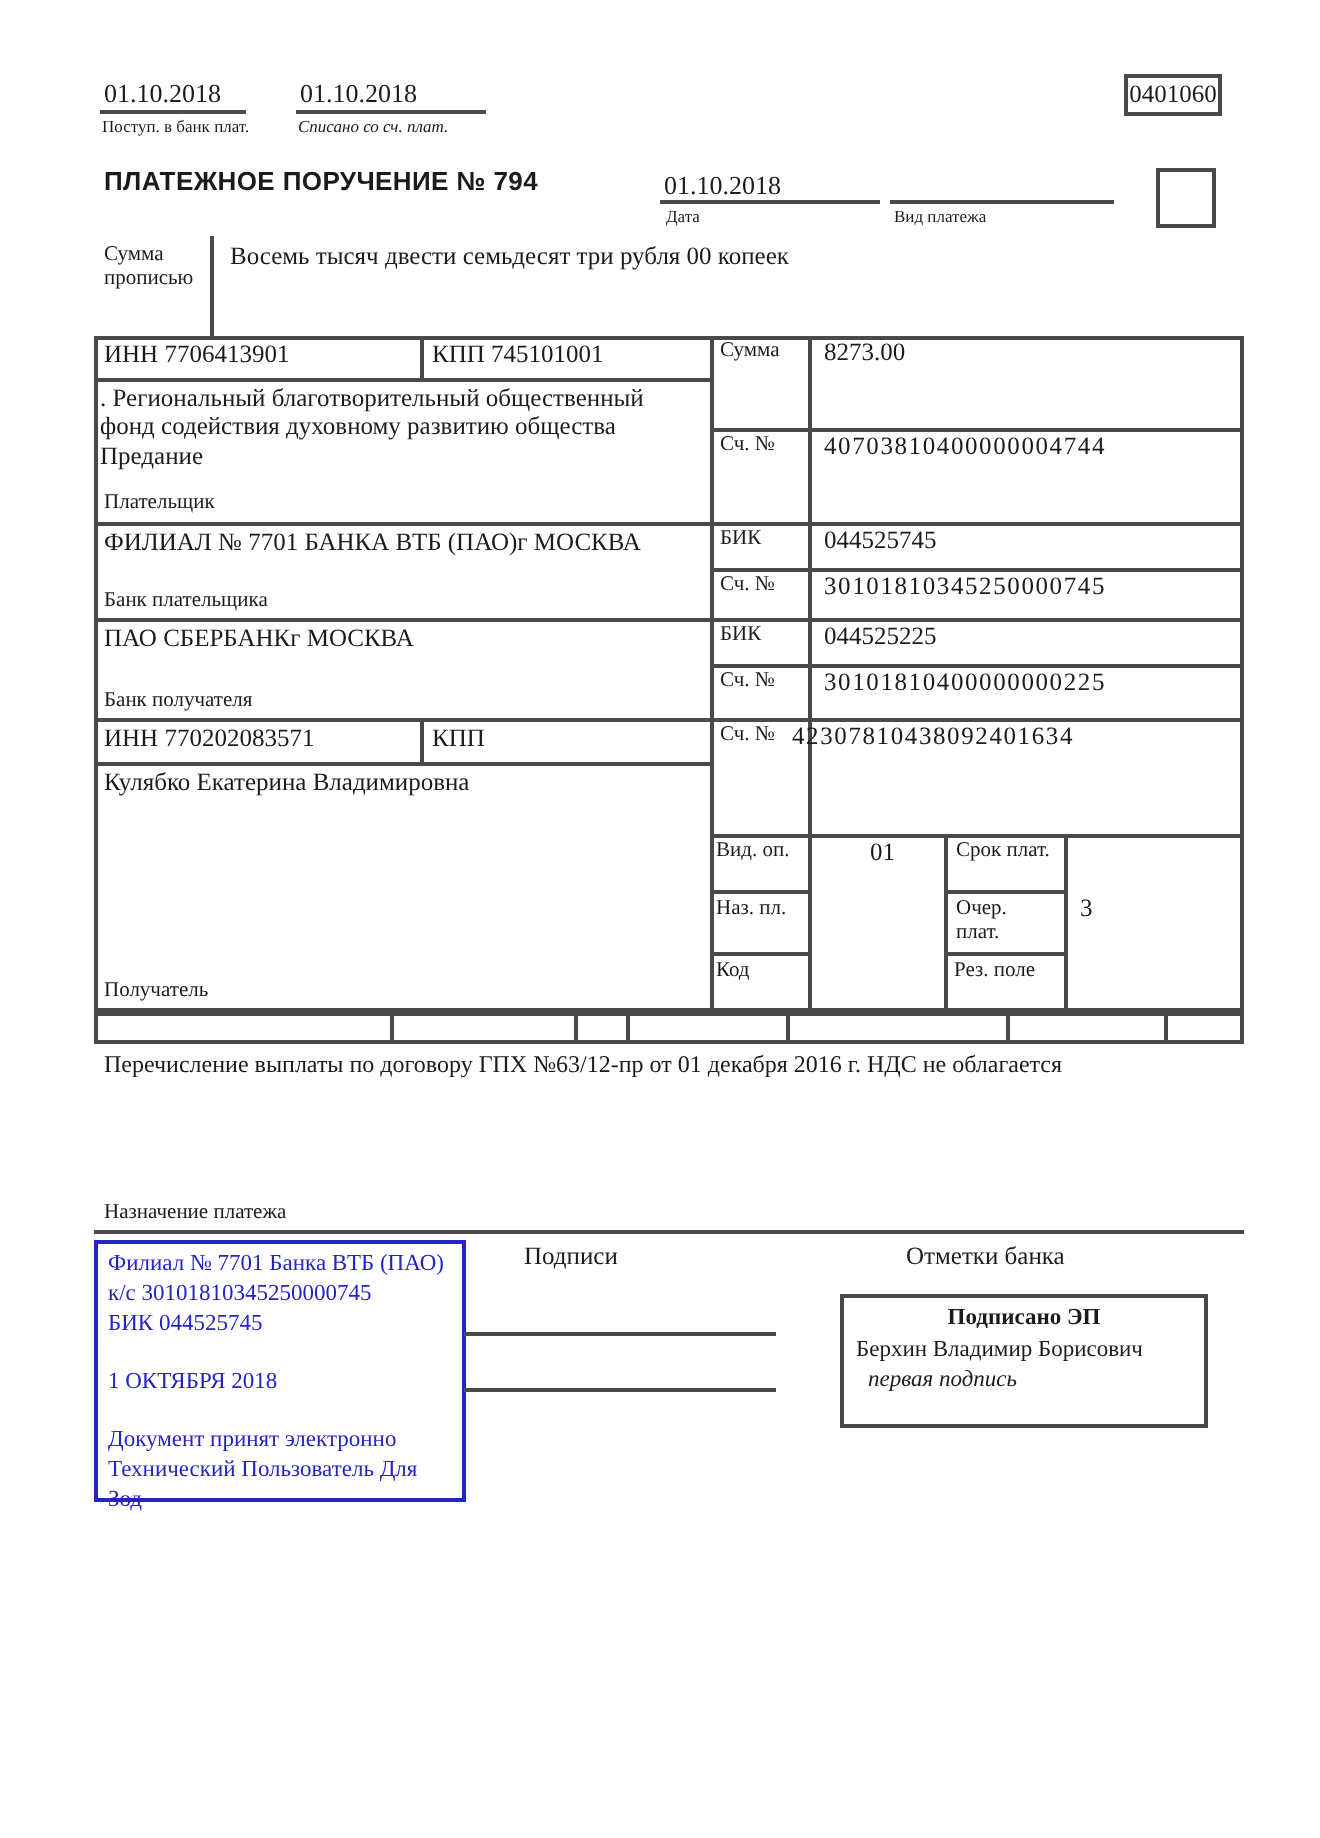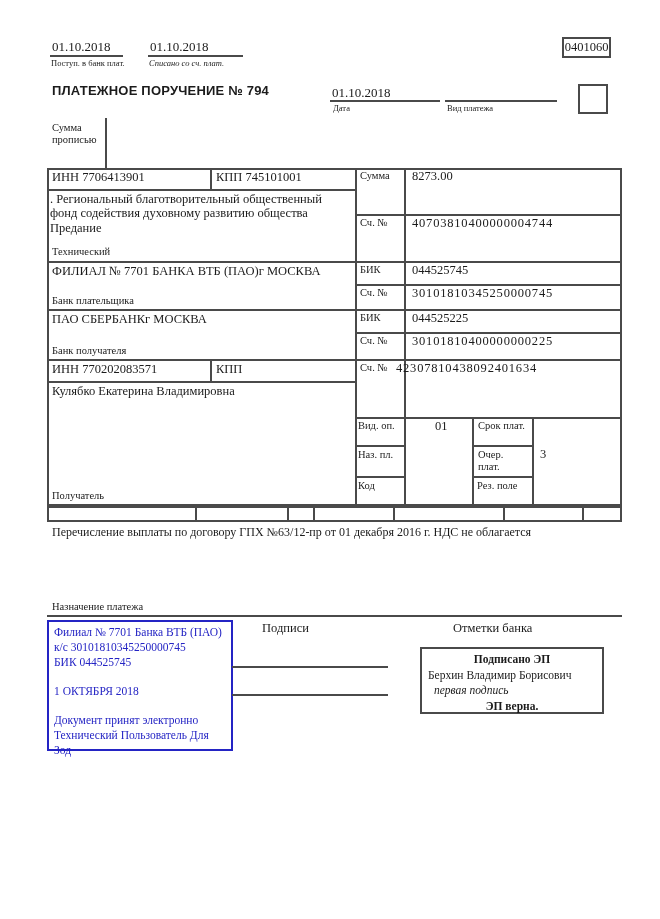--- a/index.html
+++ b/index.html
@@ -51,20 +51,21 @@
   <div class="ln" style="left:330px;top:100px;width:110px;height:2px;"></div>
   <div class="t lbl-sm" style="left:333px;top:104px;">Дата</div>
 
   <div class="ln" style="left:445px;top:100px;width:112px;height:2px;"></div>
   <div class="t lbl-sm" style="left:447px;top:104px;">Вид платежа</div>
 
   <div class="box" style="left:578px;top:84px;width:30px;height:30px;"></div>
 
   <div class="t lbl t-wrap" style="left:52px;top:122px;width:52px;">Сумма прописью</div>
   <div class="ln" style="left:105px;top:118px;width:2px;height:50px;"></div>
+  <div class="t" style="left:115px;top:121px;">Восемь тысяч двести семьдесят три рубля 00 копеек</div>
 
   <div class="ln" style="left:47px;top:168px;width:575px;height:2px;"></div>
   <div class="ln" style="left:47px;top:189px;width:310px;height:2px;"></div>
   <div class="ln" style="left:355px;top:214px;width:267px;height:2px;"></div>
   <div class="ln" style="left:47px;top:261px;width:575px;height:2px;"></div>
   <div class="ln" style="left:355px;top:284px;width:267px;height:2px;"></div>
   <div class="ln" style="left:47px;top:309px;width:575px;height:2px;"></div>
   <div class="ln" style="left:355px;top:332px;width:267px;height:2px;"></div>
   <div class="ln" style="left:47px;top:359px;width:575px;height:2px;"></div>
   <div class="ln" style="left:47px;top:381px;width:310px;height:2px;"></div>
@@ -84,21 +85,21 @@
   <div class="ln" style="left:472px;top:417px;width:2px;height:89px;"></div>
   <div class="ln" style="left:532px;top:417px;width:2px;height:89px;"></div>
 
   <div class="t" style="left:52px;top:170px;">ИНН 7706413901</div>
   <div class="t" style="left:216px;top:170px;">КПП 745101001</div>
   <div class="t lbl" style="left:360px;top:170px;">Сумма</div>
   <div class="t" style="left:412px;top:169px;">8273.00</div>
   <div class="t t-wrap" style="left:50px;top:192px;width:302px;">. Региональный благотворительный общественный фонд содействия духовному развитию общества Предание</div>
   <div class="t lbl" style="left:360px;top:217px;">Сч. №</div>
   <div class="t num" style="left:412px;top:216px;">40703810400000004744</div>
-  <div class="t lbl" style="left:52px;top:246px;">Технический</div>
+  <div class="t lbl" style="left:52px;top:246px;">Плательщик</div>
 
   <div class="t" style="left:52px;top:264px;">ФИЛИАЛ № 7701 БАНКА ВТБ (ПАО)г МОСКВА</div>
   <div class="t lbl" style="left:360px;top:264px;">БИК</div>
   <div class="t" style="left:412px;top:263px;">044525745</div>
   <div class="t lbl" style="left:360px;top:287px;">Сч. №</div>
   <div class="t num" style="left:412px;top:286px;">30101810345250000745</div>
   <div class="t lbl" style="left:52px;top:295px;">Банк плательщика</div>
 
   <div class="t" style="left:52px;top:312px;">ПАО СБЕРБАНКг МОСКВА</div>
   <div class="t lbl" style="left:360px;top:312px;">БИК</div>
@@ -149,16 +150,15 @@
 
   <div class="t" style="left:262px;top:621px;">Подписи</div>
   <div class="ln" style="left:232px;top:666px;width:156px;height:2px;"></div>
   <div class="ln" style="left:232px;top:694px;width:156px;height:2px;"></div>
 
   <div class="t" style="left:453px;top:621px;">Отметки банка</div>
   <div class="marks-box" style="left:420px;top:647px;width:184px;height:67px;">
     <div class="b ctr">Подписано ЭП</div>
     <div>Берхин Владимир Борисович</div>
     <div class="i" style="padding-left:6px;">первая подпись</div>
-    <div class="b ctr">ЭП верна.</div>
   </div>
 
 </div>
 
 </body></html>

